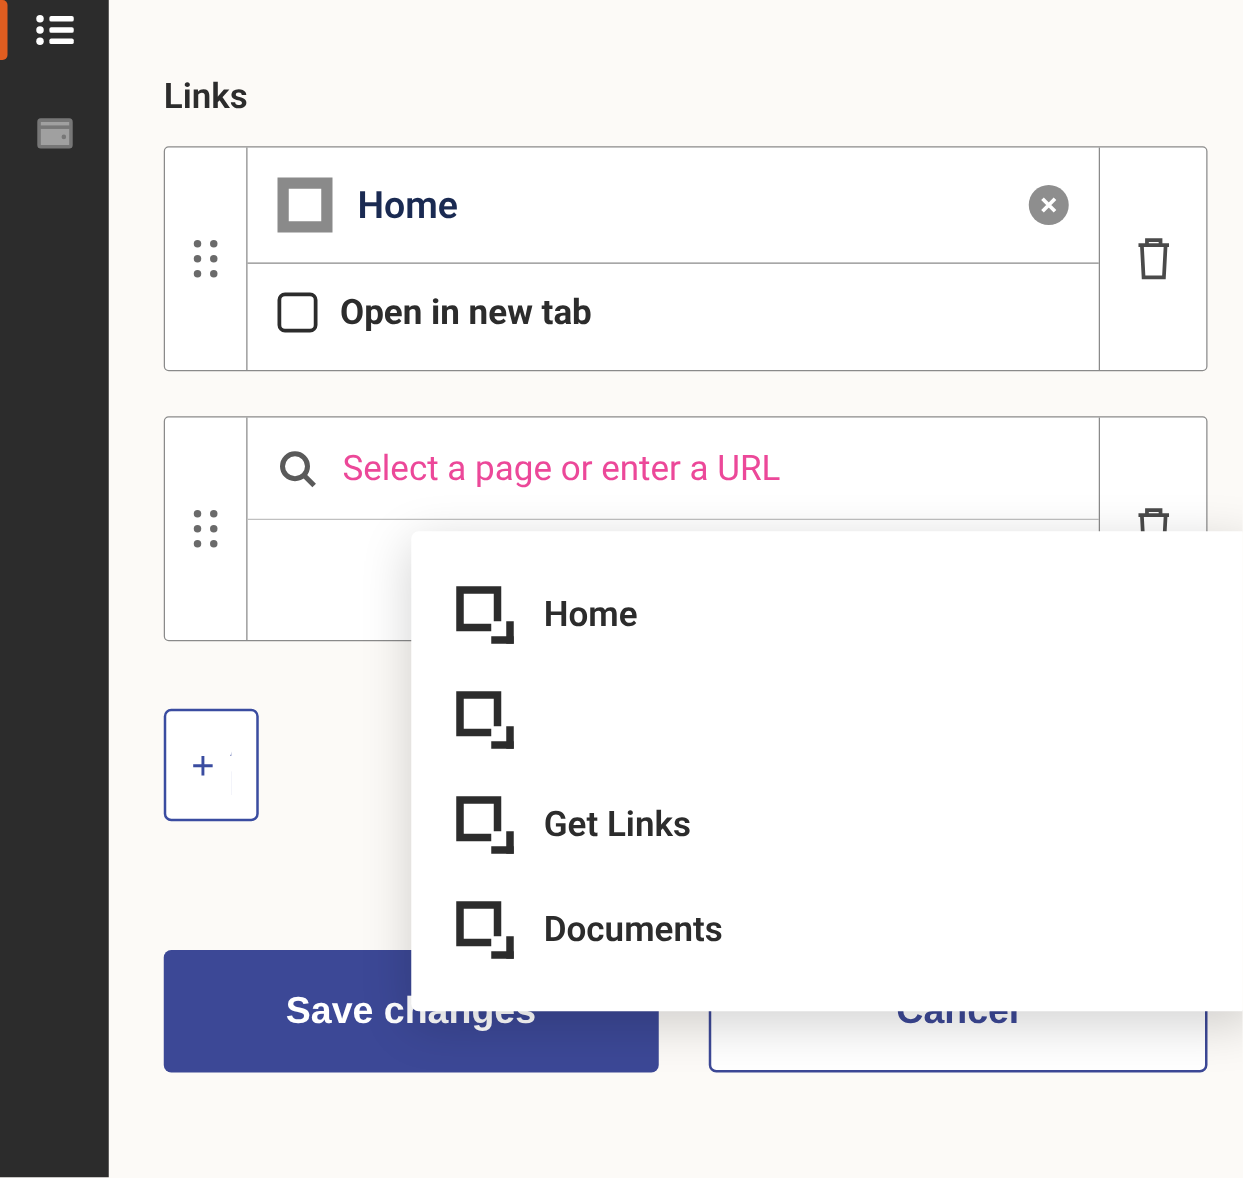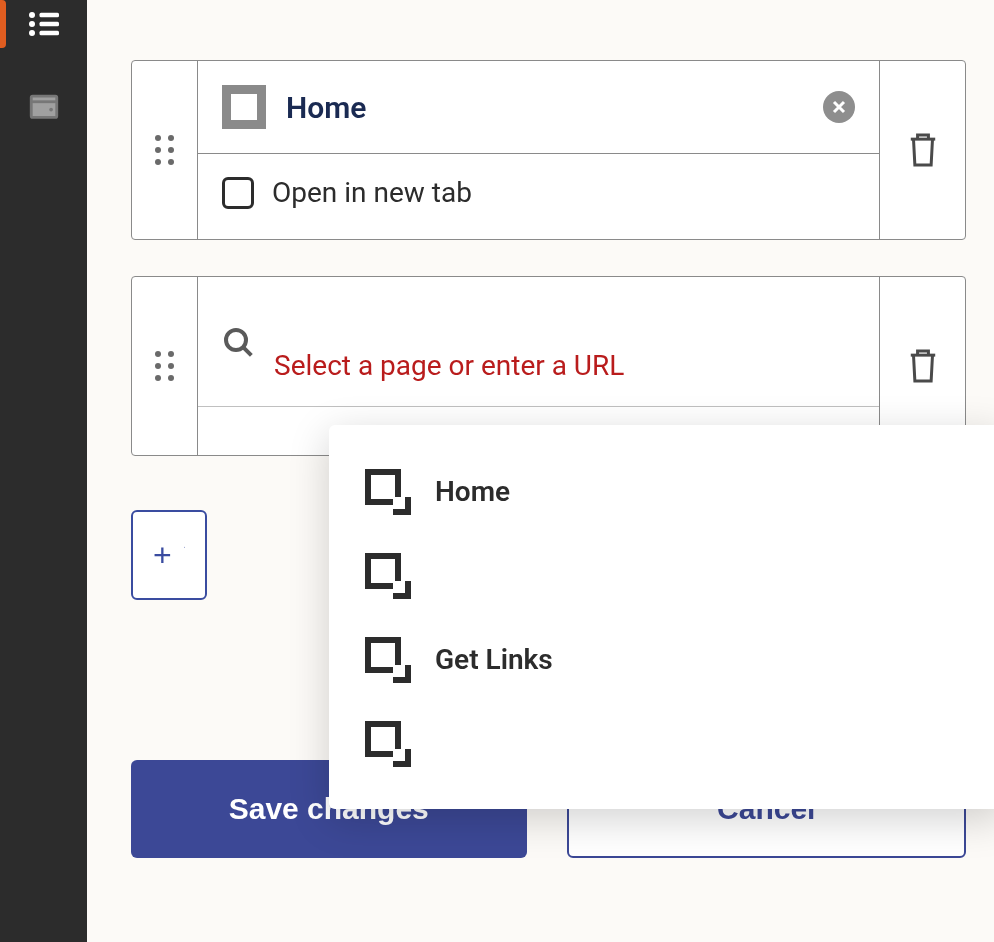--- a/index.html
+++ b/index.html
@@ -149,20 +149,21 @@
     .checkbox-box {
       width: 32px;
       height: 32px;
       border: 3px solid #2c2c2c;
       border-radius: 6px;
       flex-shrink: 0;
     }
     .checkbox-label {
       font-size: 28px;
       color: #2c2c2c;
+      font-weight: bold;
     }
     .delete-col {
       width: 86px;
       border-left: 1px solid #8a8a8a;
       display: flex;
       align-items: center;
       justify-content: center;
     }
     .trash-icon {
       width: 34px;
@@ -181,23 +182,22 @@
     .search-icon {
       width: 32px;
       height: 32px;
       stroke: #5a5a5a;
       stroke-width: 3;
       fill: none;
       flex-shrink: 0;
     }
     .search-placeholder {
       font-size: 28px;
-      color: #b91c1c;
+      color: #ec4899;
       flex: 1;
-      margin-top: 48px;
     }
     .add-link-btn {
       display: inline-flex;
       align-items: center;
       gap: 12px;
       border: 2px solid #3a4ca0;
       border-radius: 6px;
       padding: 12px 20px;
       color: #3a4ca0;
       font-size: 26px;
@@ -310,20 +310,21 @@
   <div class="sidebar-item">
     <svg viewBox="0 0 24 24" fill="none" stroke="#b5b5b5" stroke-width="2">
       <rect x="3" y="5" width="18" height="15" rx="1"></rect>
       <path d="M3 9 L21 9"></path>
       <circle cx="17" cy="14.5" r="1.3" fill="#b5b5b5" stroke="none"></circle>
     </svg>
   </div>
 </div>
 
 <div class="main">
+  <div class="section-label">Links</div>
 
   
   <div class="link-row">
     <div class="drag-col">
       <div class="drag-dots">
         <span></span>
           <span></span>
           <span></span>
           <span></span>
           <span></span>
@@ -403,15 +404,16 @@
     </div>
     <div class="dropdown-item">
       <div class="page-icon-outline"></div>
     </div>
     <div class="dropdown-item">
       <div class="page-icon-outline"></div>
       <div class="dropdown-label">Get Links</div>
     </div>
     <div class="dropdown-item">
       <div class="page-icon-outline"></div>
+      <div class="dropdown-label">Documents</div>
     </div>
   </div>
 </div>
 
 </body></html>

